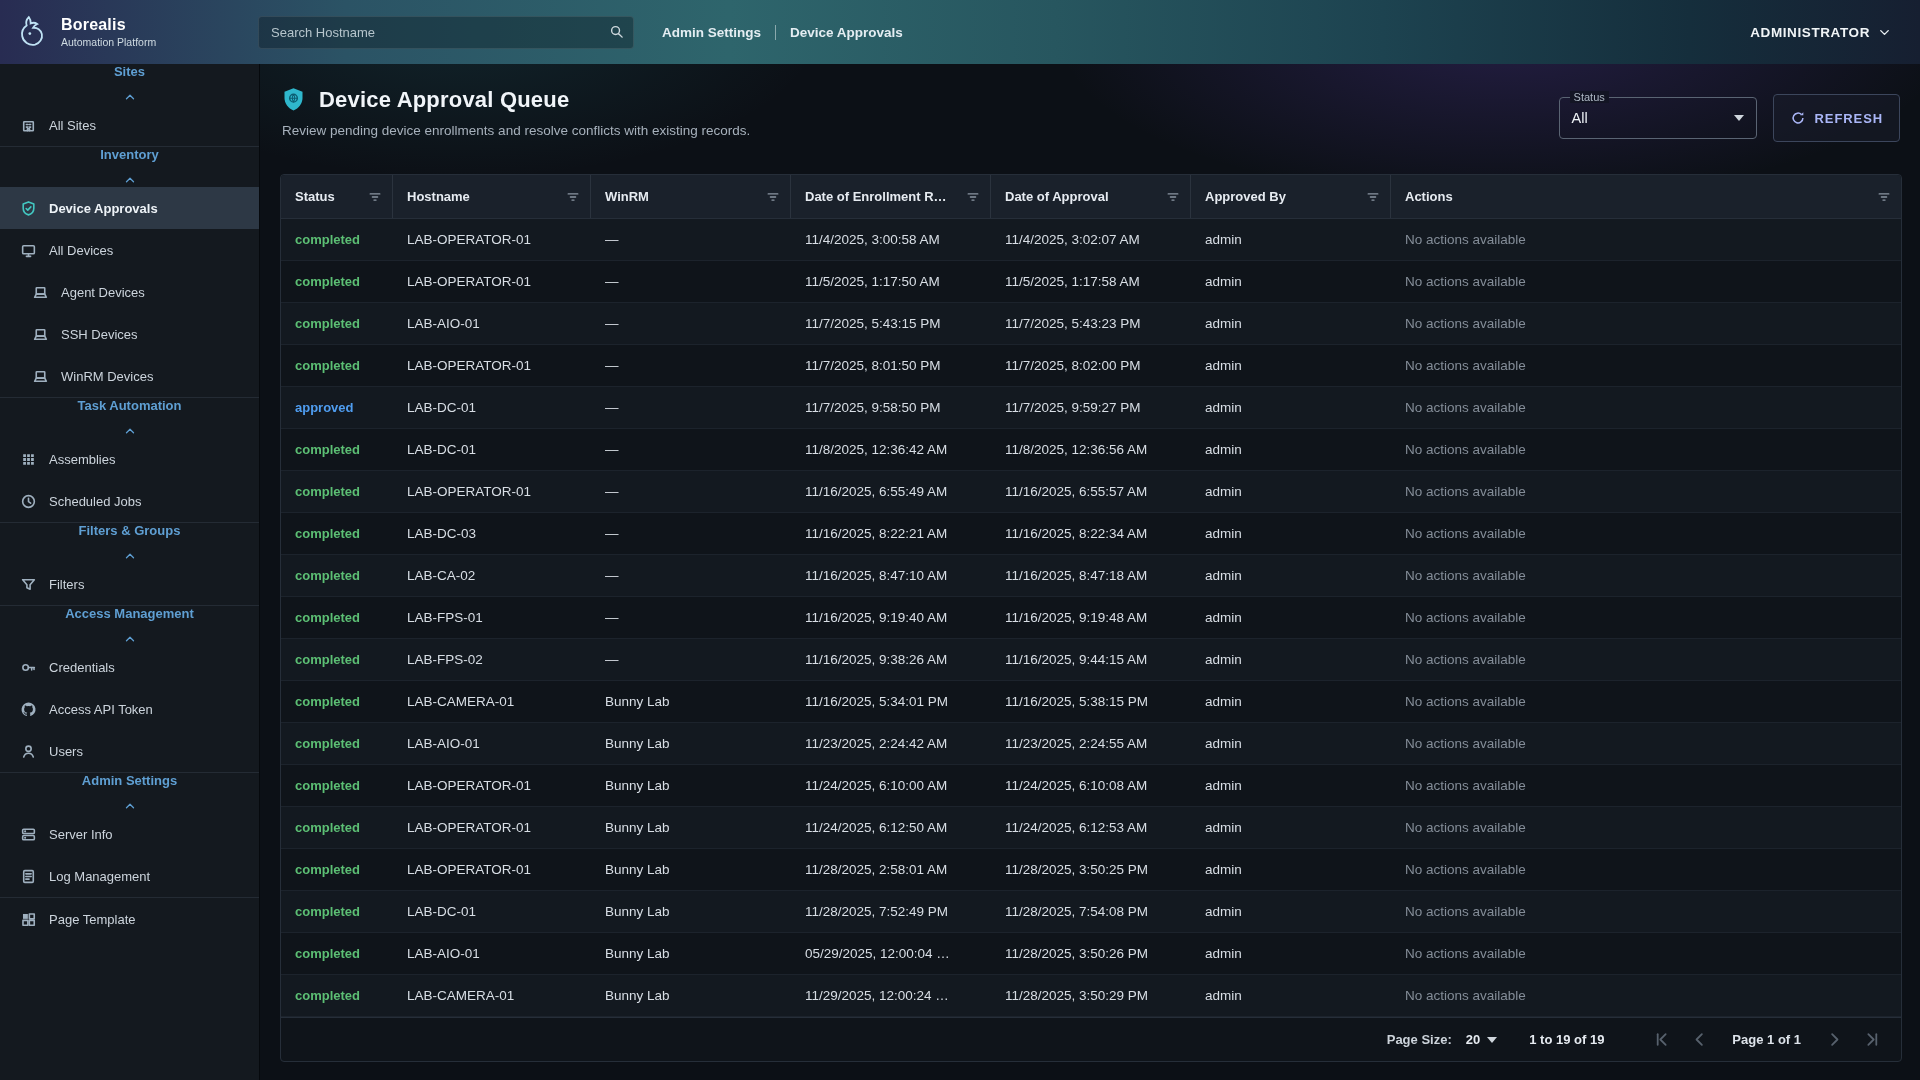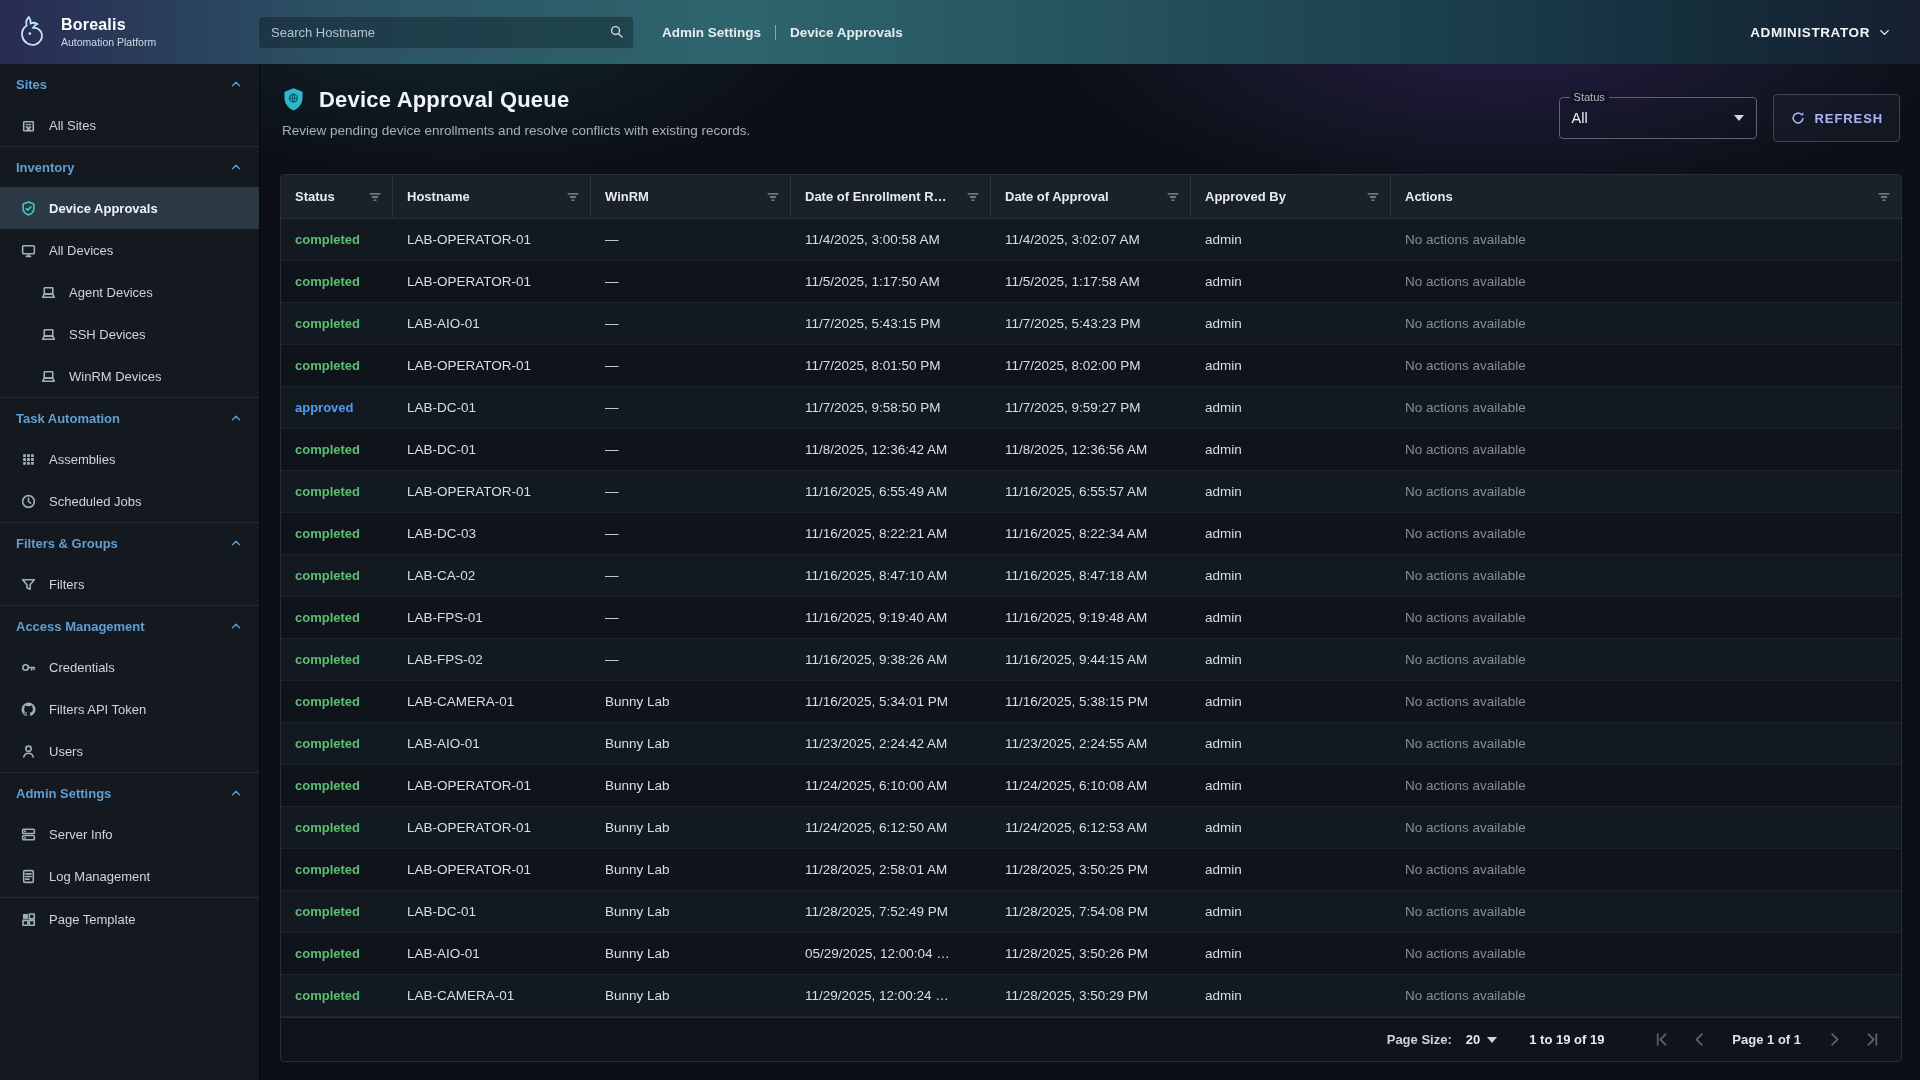--- a/index.html
+++ b/index.html
@@ -38,26 +38,26 @@
   }
   .usermenu .ic { color:#e8eef2; }
 
   
   .sidebar {
     position:absolute; top:64px; left:0; width:260px; bottom:0;
     background:#14191f; border-right:1px solid #06090d;
   }
   .section { border-top:1px solid #242b34; }
   .section:first-child { border-top:none; }
-  .sec-head { display:flex; align-items:center; height:40px; padding:0 16px; cursor:pointer; }
+  .sec-head { display:flex; align-items:center; height:40px; padding:0 16px; cursor:pointer;flex-direction:column; }
   .sec-label { color:#5f9fd3; font-size:13px; font-weight:bold; flex:1; }
   .sec-head .chev { color:#5f9fd3; }
   .item { display:flex; align-items:center; gap:12px; height:42px; padding-left:20px; font-size:13px; color:#ccd4dc; cursor:pointer; }
   .item .ic { color:#9fb0bf; }
-  .item.indent { padding-left:40px; }
+  .item.indent { padding-left:32px; }
   .item.selected { background:#2d3845; color:#eef3f7; font-weight:bold; }
   .item.selected .ic { color:#43c8c2; }
 
   
   .main {
     position:absolute; left:260px; top:64px; right:0; bottom:0;
     padding:22px 18px 16px 20px;
     background:
       radial-gradient(640px 240px at 75% -30px, rgba(105,70,200,.25), rgba(105,70,200,0) 70%),
       radial-gradient(520px 220px at 12% -40px, rgba(44,140,152,.16), rgba(44,140,152,0) 70%),
@@ -286,21 +286,21 @@
           </svg>
         </span>
         <span class="item-label">Credentials</span>
       </div>
       <div class="item">
         <span class="ic">
           <svg viewBox="0 0 16 16" width="17" height="17">
             <path d="M8 1.5a6.5 6.5 0 0 0-2 12.7c.3.06.44-.14.44-.31v-1.1c-1.8.4-2.2-.87-2.2-.87-.3-.75-.72-.95-.72-.95-.6-.4.04-.4.04-.4.65.05.99.67.99.67.58.99 1.52.7 1.9.54.06-.42.22-.7.4-.87-1.45-.16-2.97-.72-2.97-3.23 0-.71.25-1.3.66-1.75-.07-.16-.29-.83.06-1.72 0 0 .54-.17 1.79.67a6.2 6.2 0 0 1 3.26 0c1.25-.84 1.79-.67 1.79-.67.35.89.13 1.56.06 1.72.41.45.66 1.04.66 1.75 0 2.52-1.53 3.07-2.99 3.23.24.2.45.6.45 1.2v1.78c0 .17.14.38.45.31A6.5 6.5 0 0 0 8 1.5z" fill="currentColor"></path>
           </svg>
         </span>
-        <span class="item-label">Filters API Token</span>
+        <span class="item-label">Access API Token</span>
       </div>
       <div class="item">
         <span class="ic">
           <svg viewBox="0 0 16 16" width="17" height="17">
             <circle cx="8" cy="5.4" r="2.5" fill="none" stroke="currentColor" stroke-width="1.5" stroke-linecap="round" stroke-linejoin="round"></circle>
             <path d="M3.5 13.2c.7-2.3 2.4-3.5 4.5-3.5s3.8 1.2 4.5 3.5" fill="none" stroke="currentColor" stroke-width="1.5" stroke-linecap="round" stroke-linejoin="round"></path>
           </svg>
         </span>
         <span class="item-label">Users</span>
       </div>

